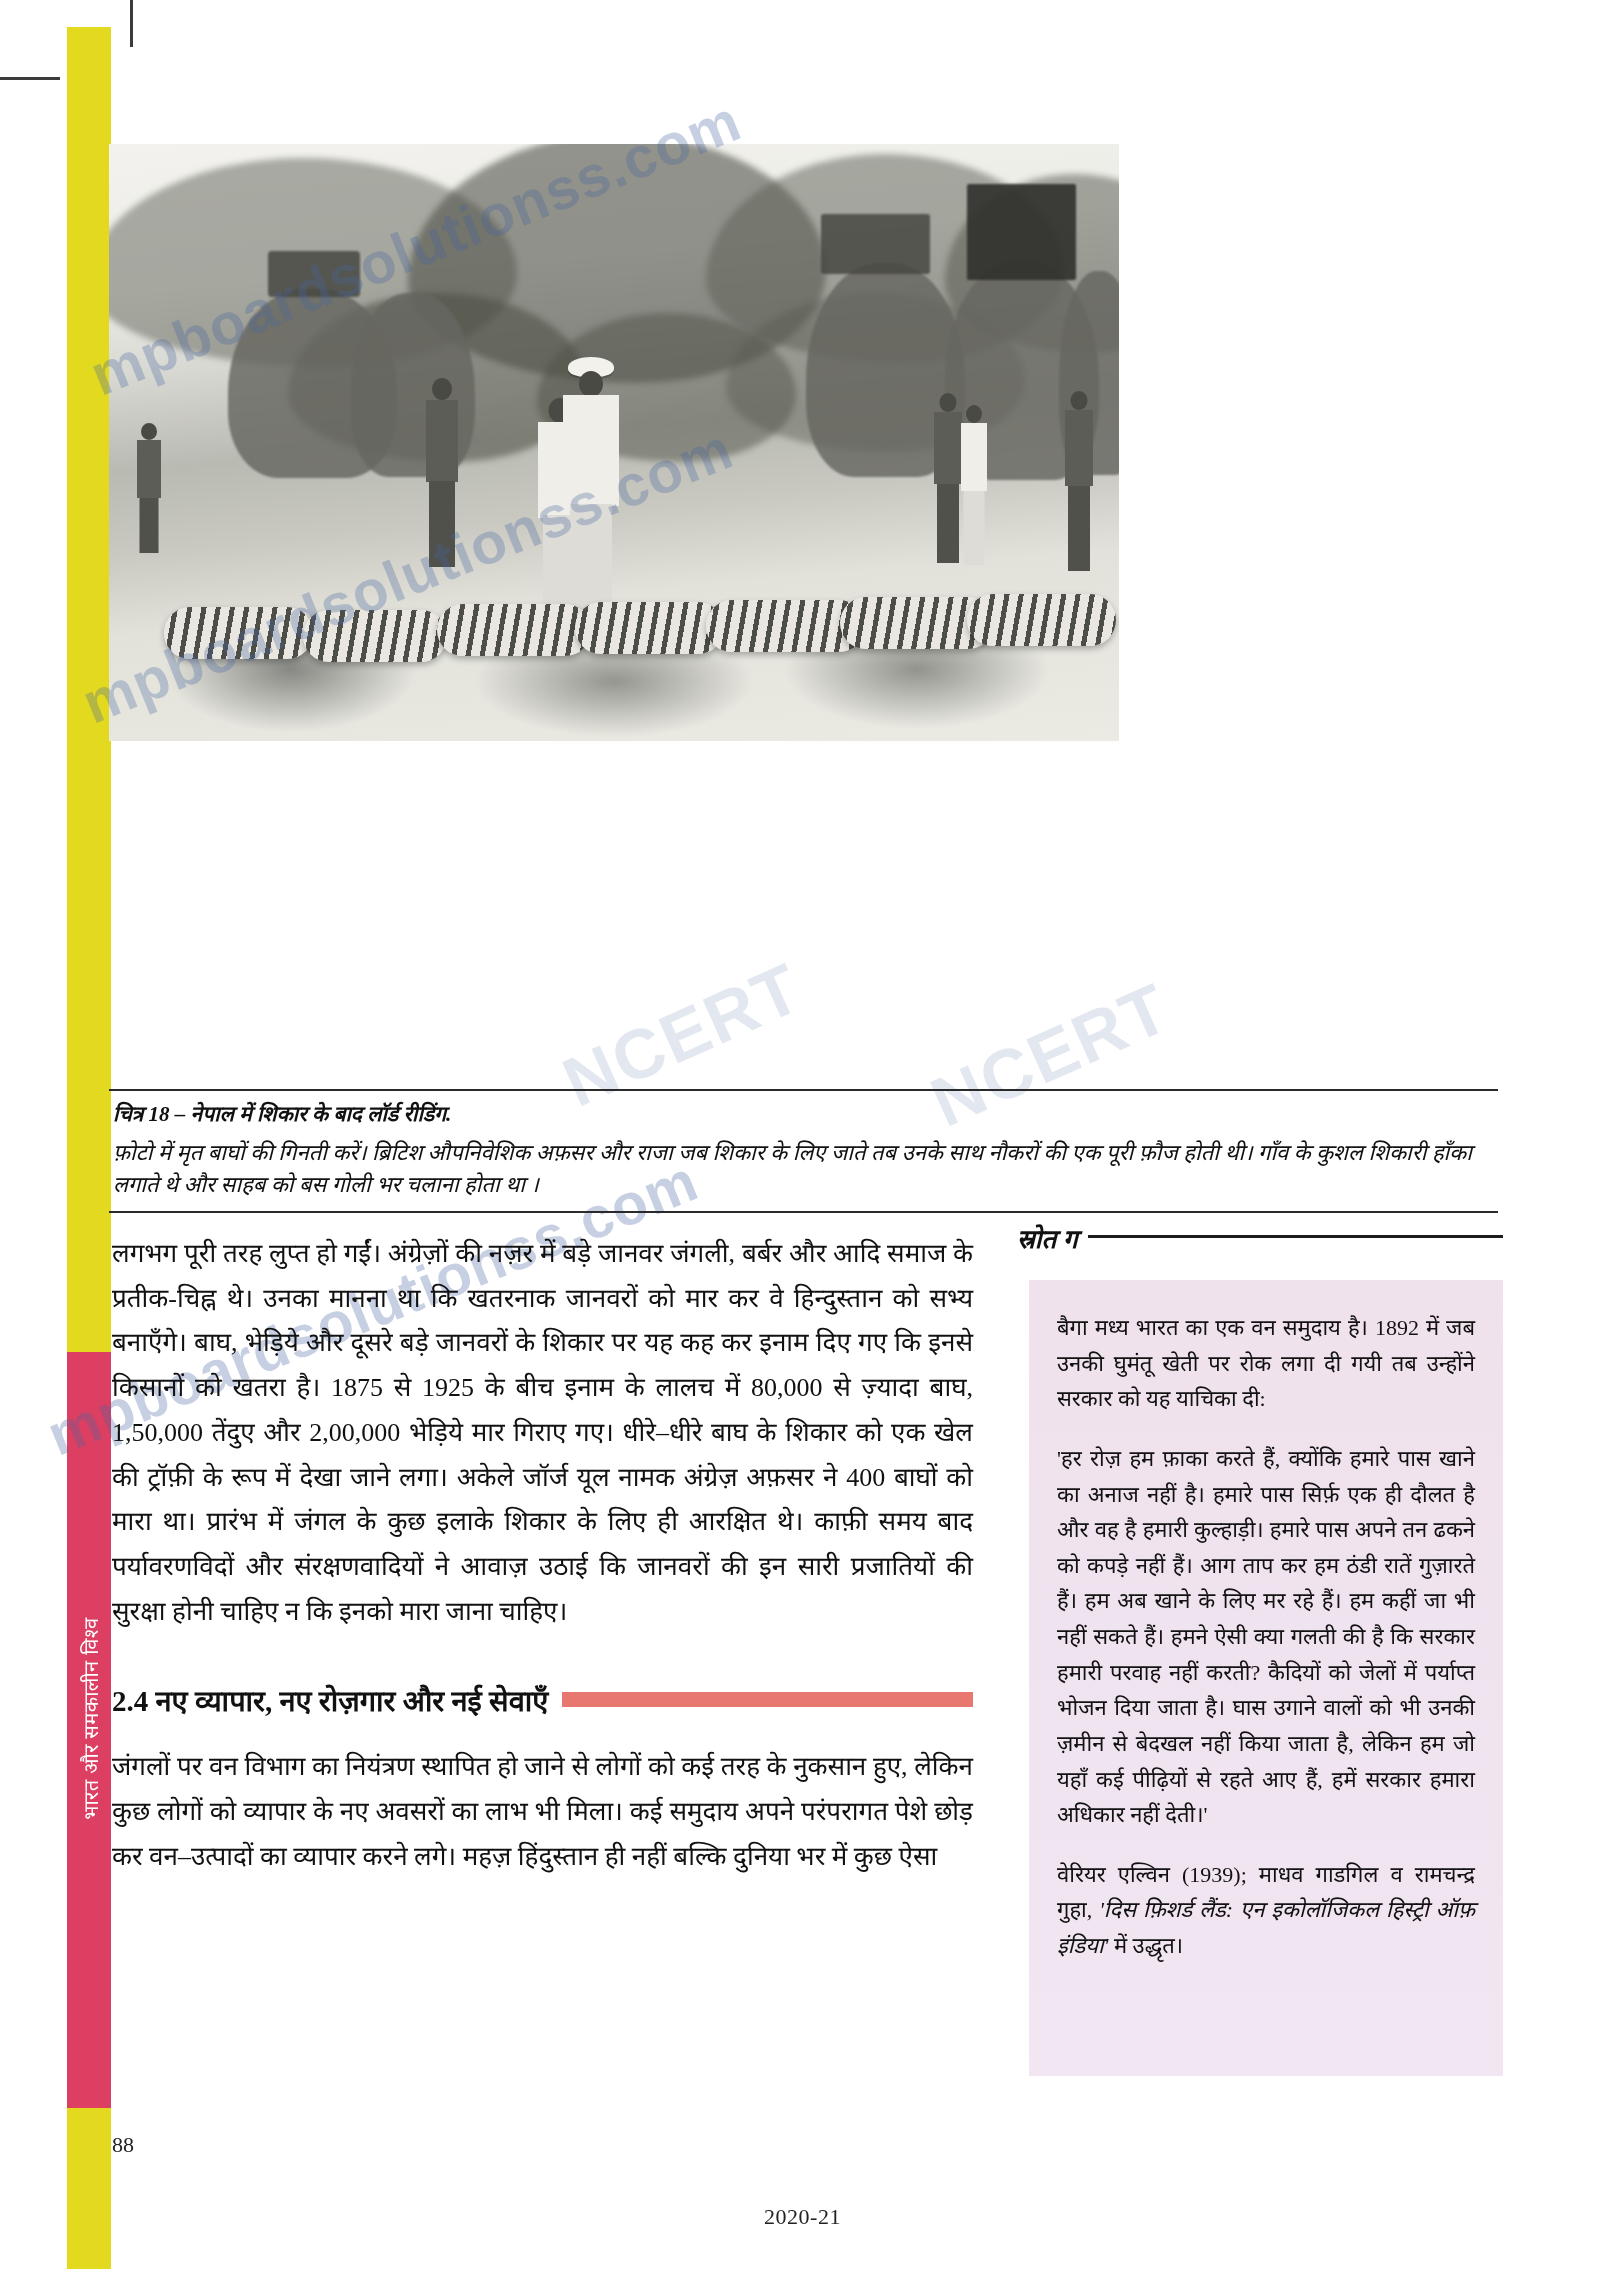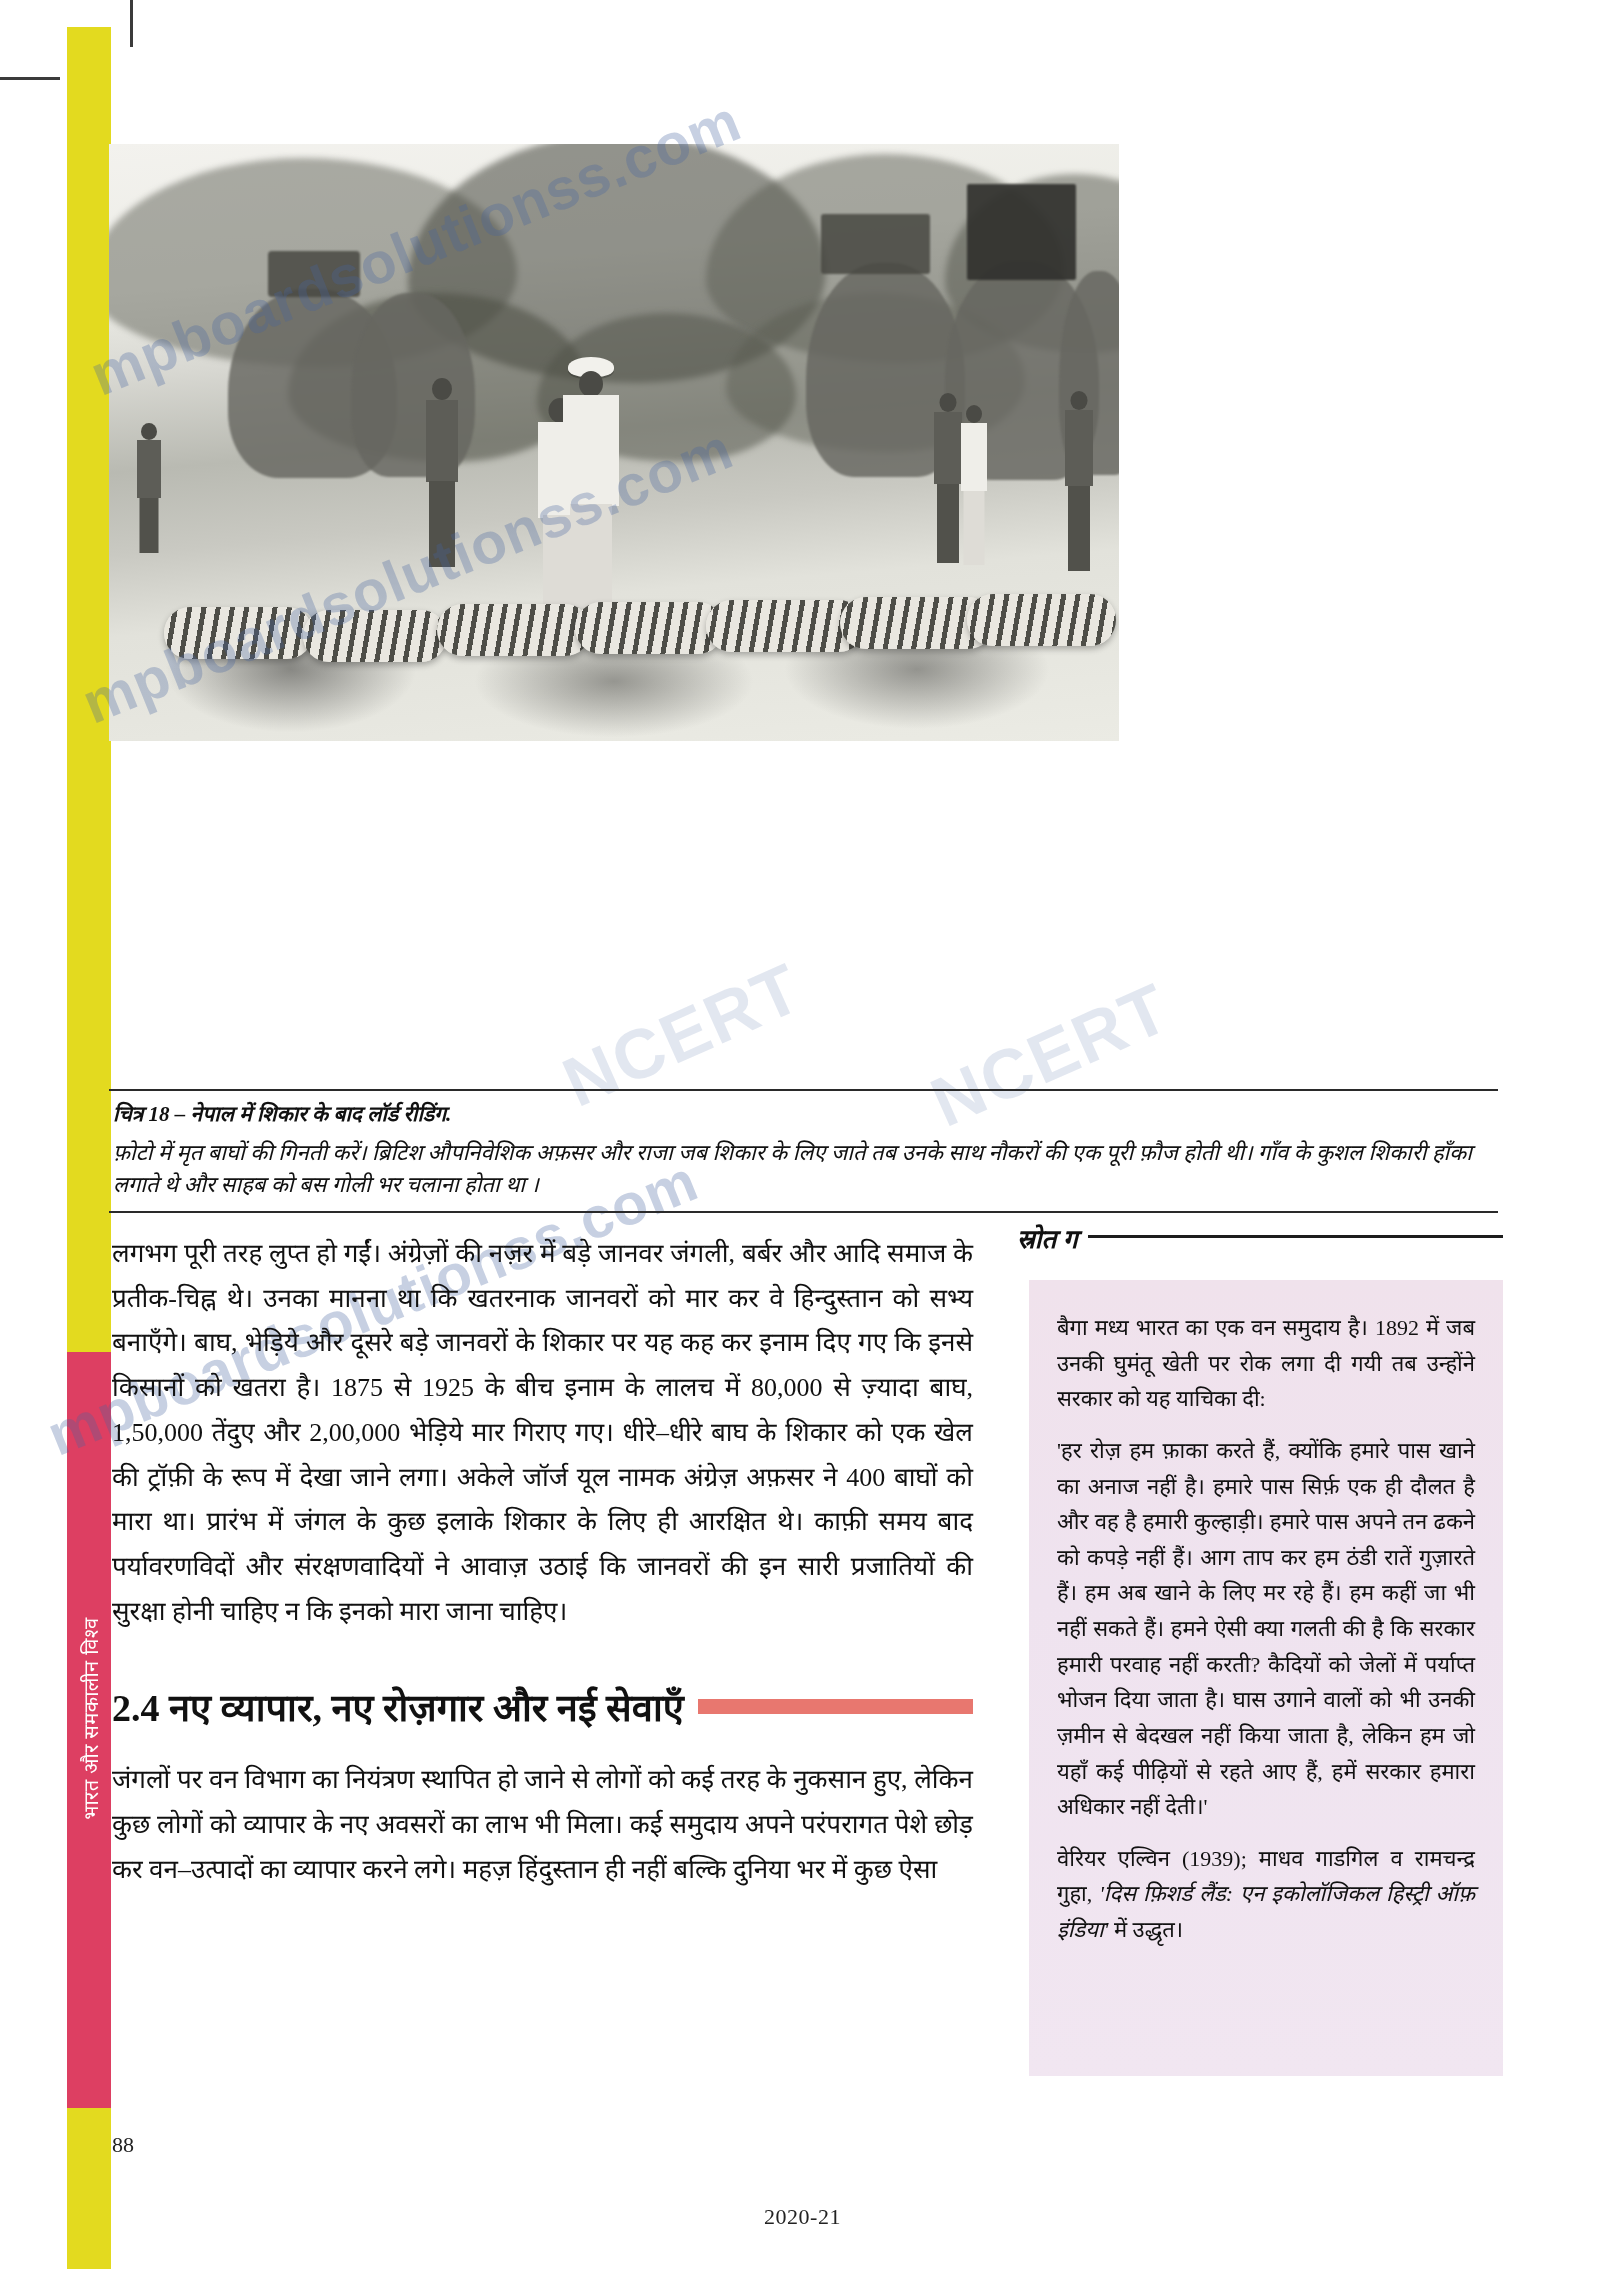--- a/index.html
+++ b/index.html
@@ -208,21 +208,21 @@
   }
   .section-head {
     position: relative;
     margin-top: 46px;
     margin-bottom: 26px;
     display: flex;
     align-items: center;
     gap: 14px;
   }
   .section-head .title {
-    font-size: 38px;
+    font-size: 29px;
     font-weight: 700;
     color: #111;
     white-space: nowrap;
   }
   .section-head .rule {
     flex: 1;
     height: 15px;
     background: #e8776f;
   }
 
@@ -259,21 +259,21 @@
     box-sizing: border-box;
     padding: 30px 28px 20px 28px;
   }
   .source-box p {
     margin: 0 0 0 0;
     font-size: 22px;
     line-height: 1.62;
     color: #111;
     text-align: justify;
   }
-  .source-box p + p { margin-top: 16px; }
+  .source-box p + p { margin-top: 24px; }
   .source-cite { font-size: 21.4px; }
   .source-cite .ital { font-style: italic; }
 
   
   .page-number {
     position: absolute;
     left: 112px;
     top: 2132px;
     font-size: 22px;
     color: #222;

